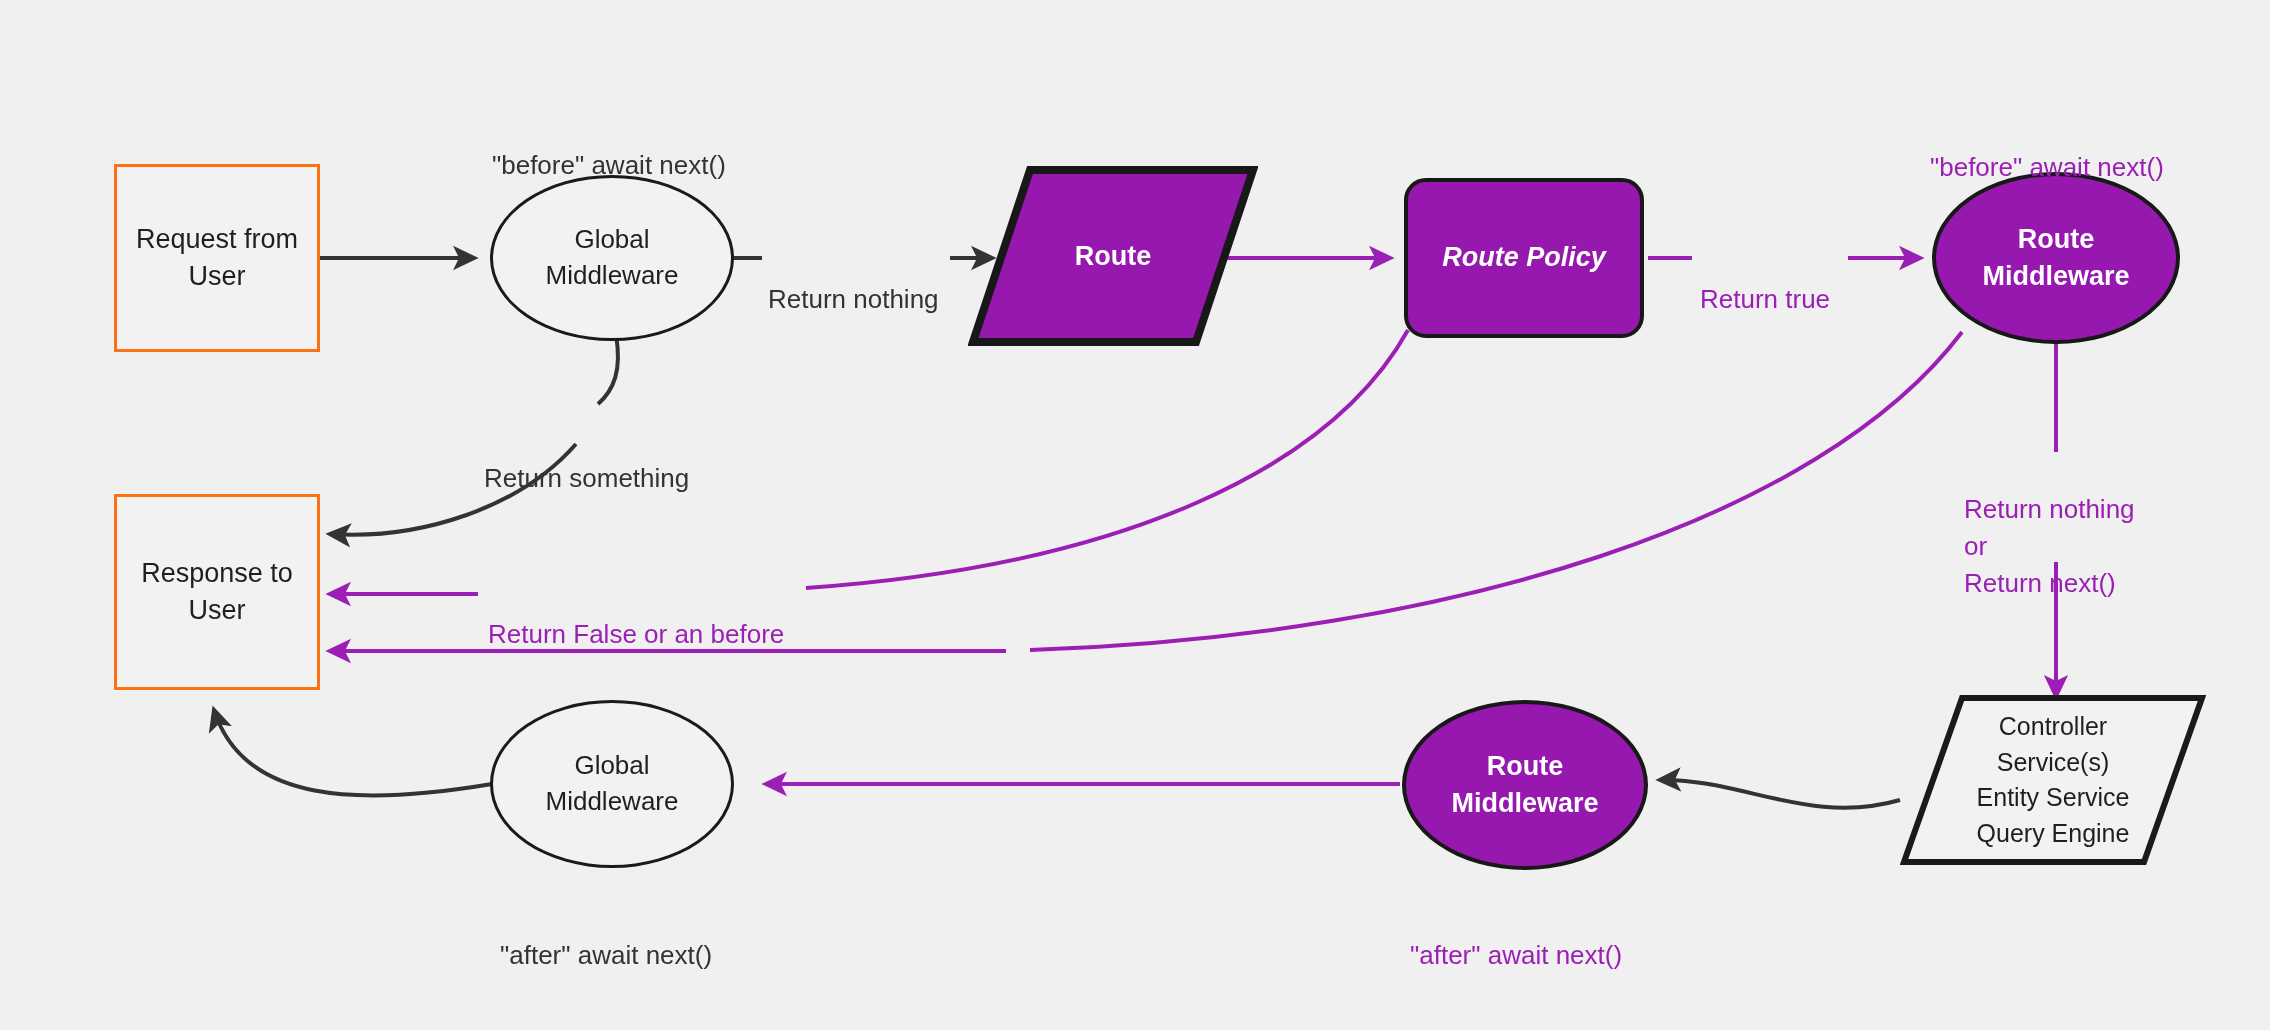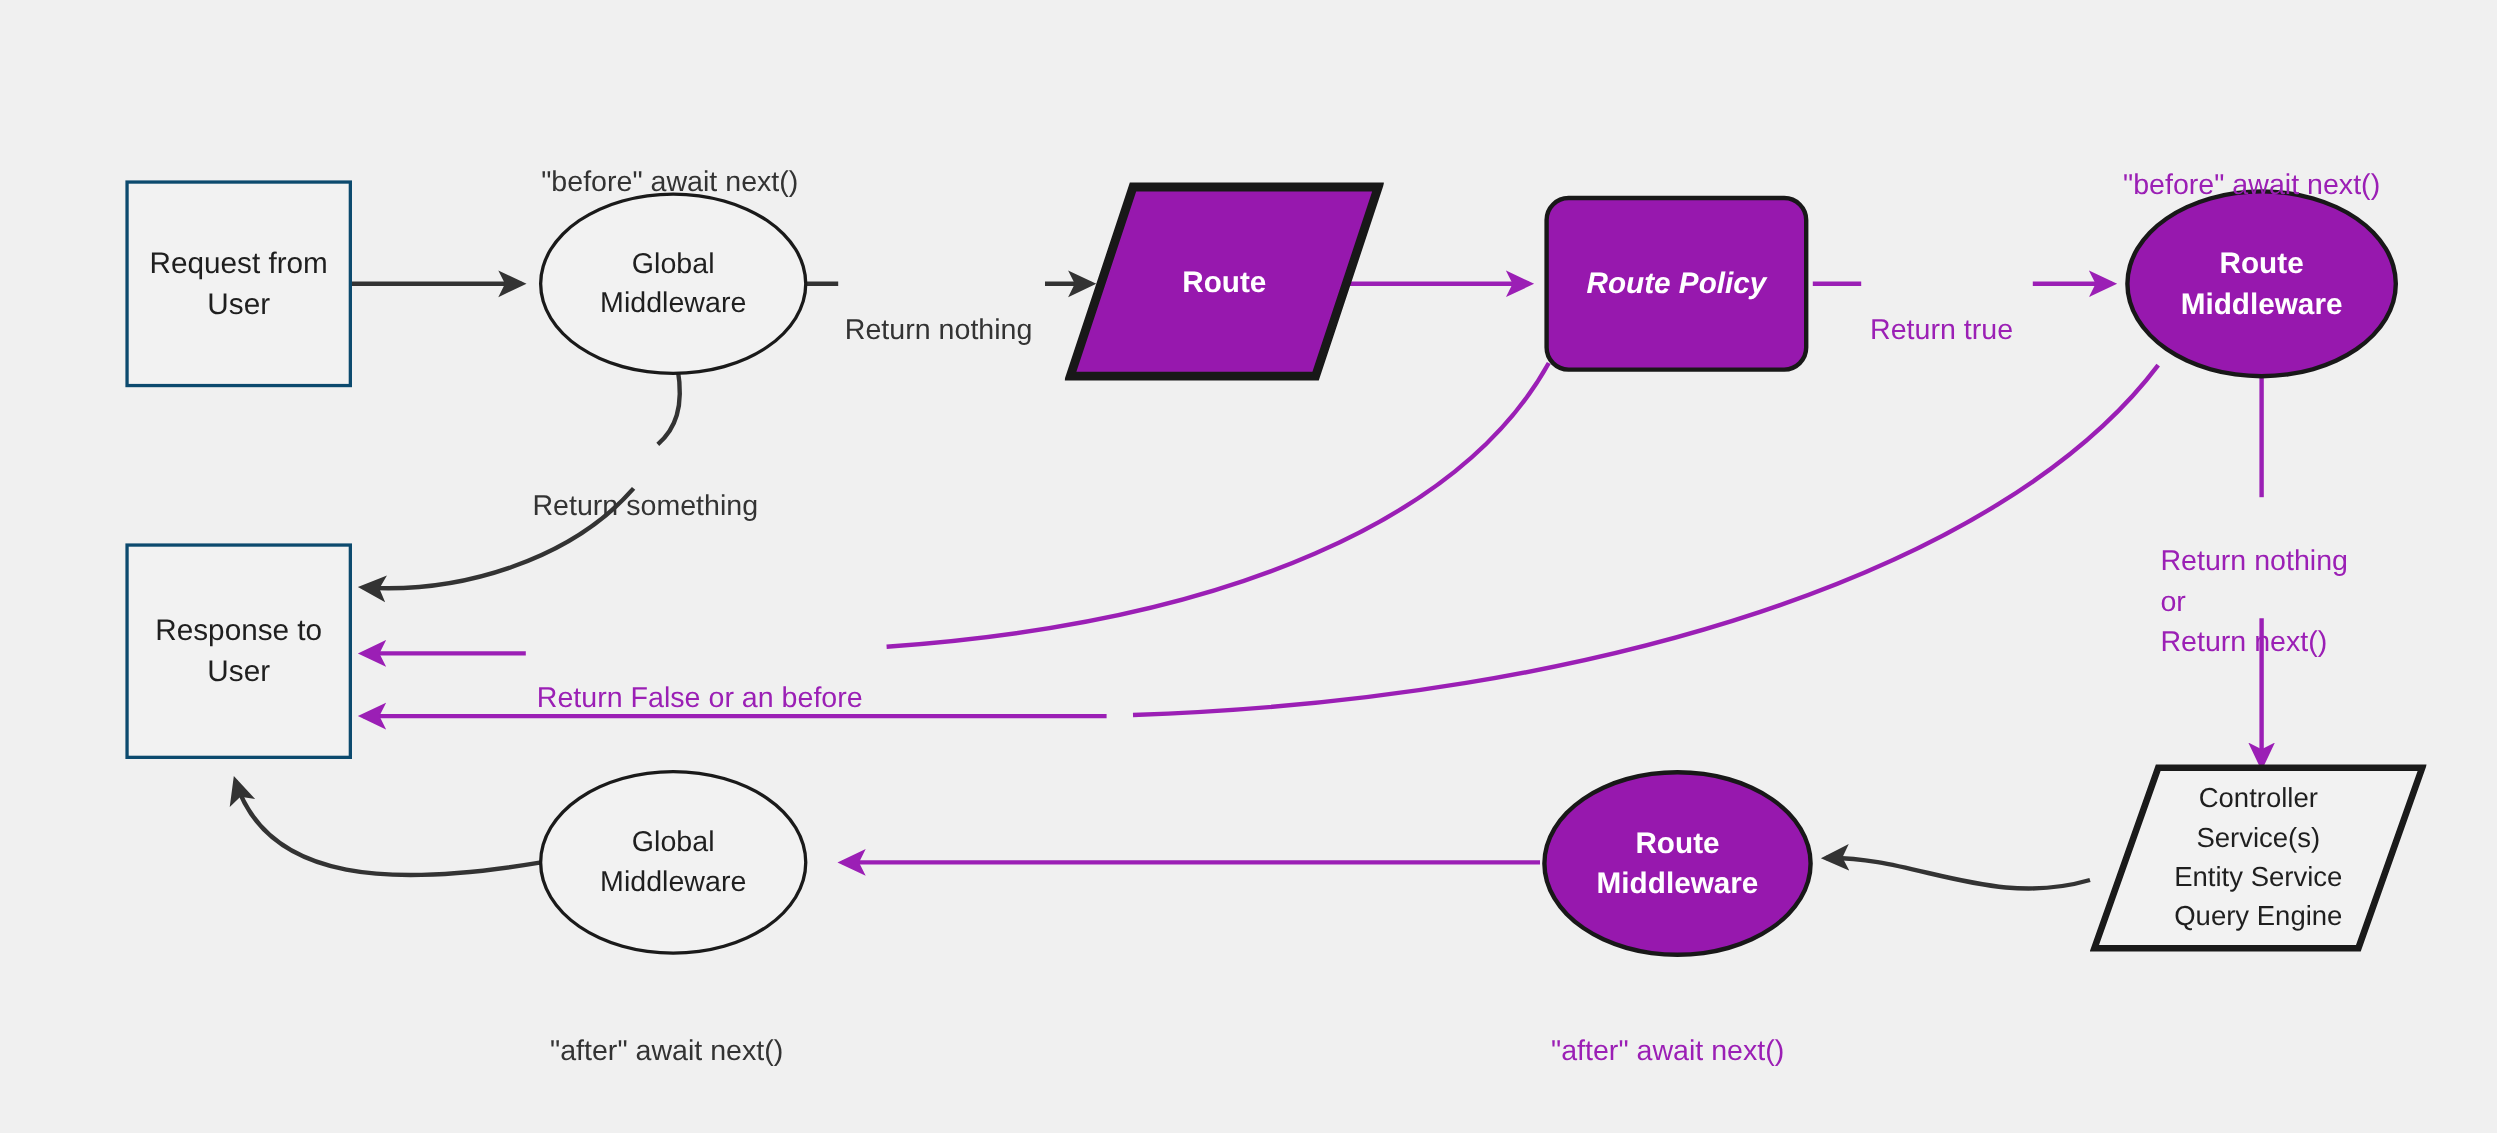--- a/index.html
+++ b/index.html
@@ -31,21 +31,21 @@
     justify-content: center;
     text-align: center;
     line-height: 1.38;
   }
   .node .nlabel {
     white-space: pre-line;
   }
   
   .rect-node {
     background: #f2f2f2;
-    border: 3px solid #0c4a6e;
+    border: 3px solid #f97316;
     color: #1f1f1f;
     font-size: 27px;
     font-weight: 400;
   }
   
   .ellipse-plain {
     background: #f2f2f2;
     border: 3px solid #1a1a1a;
     border-radius: 50%;
     color: #1f1f1f;
@@ -220,21 +220,21 @@
   </div>
 
   <div class="edge-label lbl-purple" style="left:1410px; top:900px;">
     <span>"after" await next()</span>
   </div>
 
   <div class="edge-label lbl-dark" style="left:768px; top:244px;">
     <span>Return nothing</span>
   </div>
 
-  <div class="edge-label lbl-dark" style="left:484px; top:404px;">
+  <div class="edge-label lbl-dark" style="left:484px; top:423px;">
     <span>Return something</span>
   </div>
 
   <div class="edge-label lbl-purple" style="left:1700px; top:244px;text-align:right;">
     <span>Return true</span>
   </div>
 
   <div class="edge-label lbl-purple" style="left:1964px; top:454px;">
     <span>Return nothing
 or

